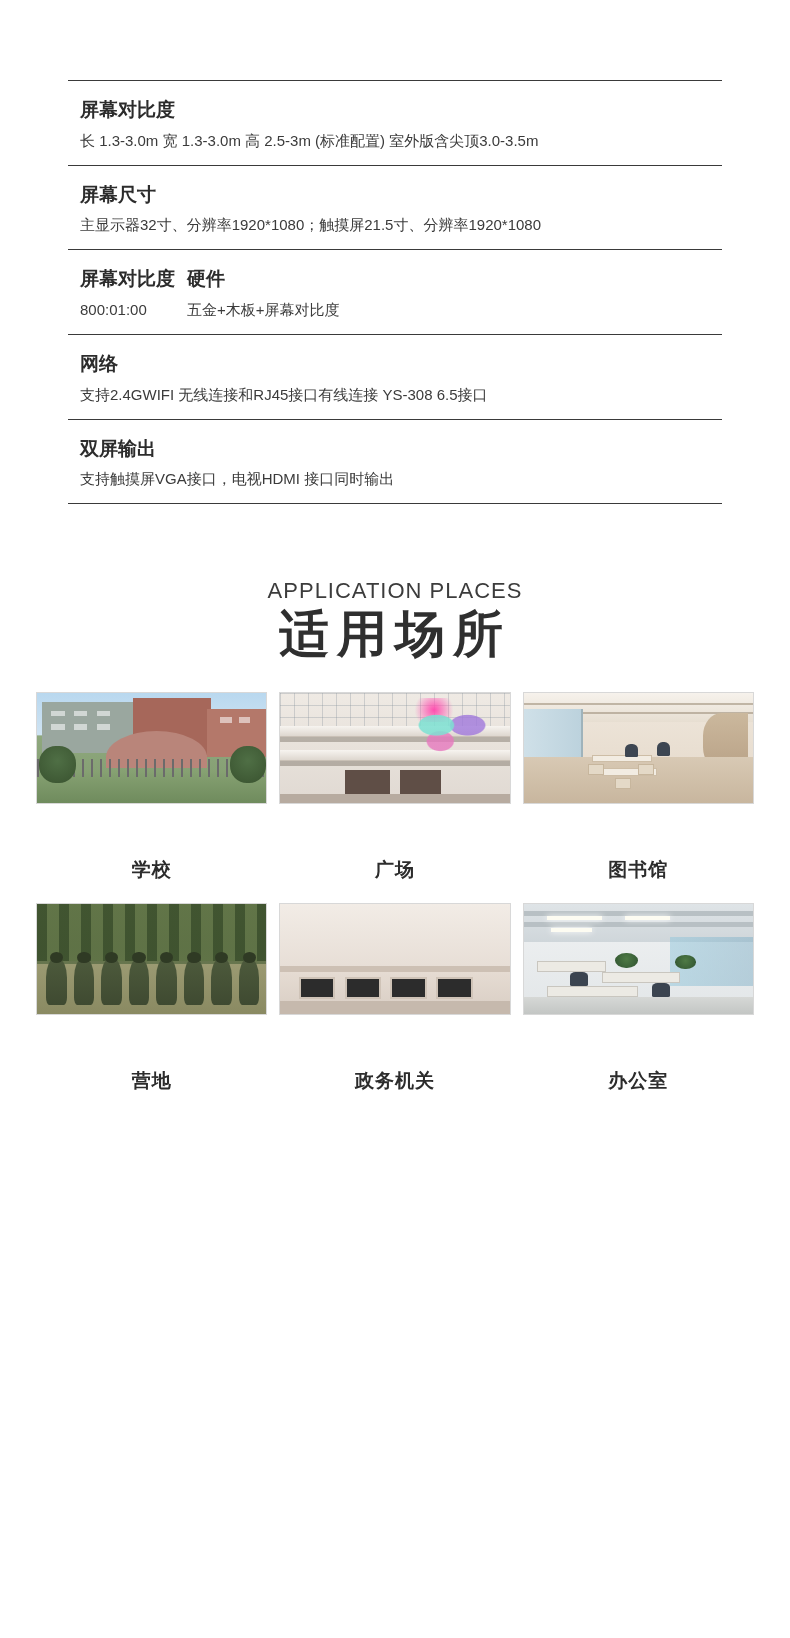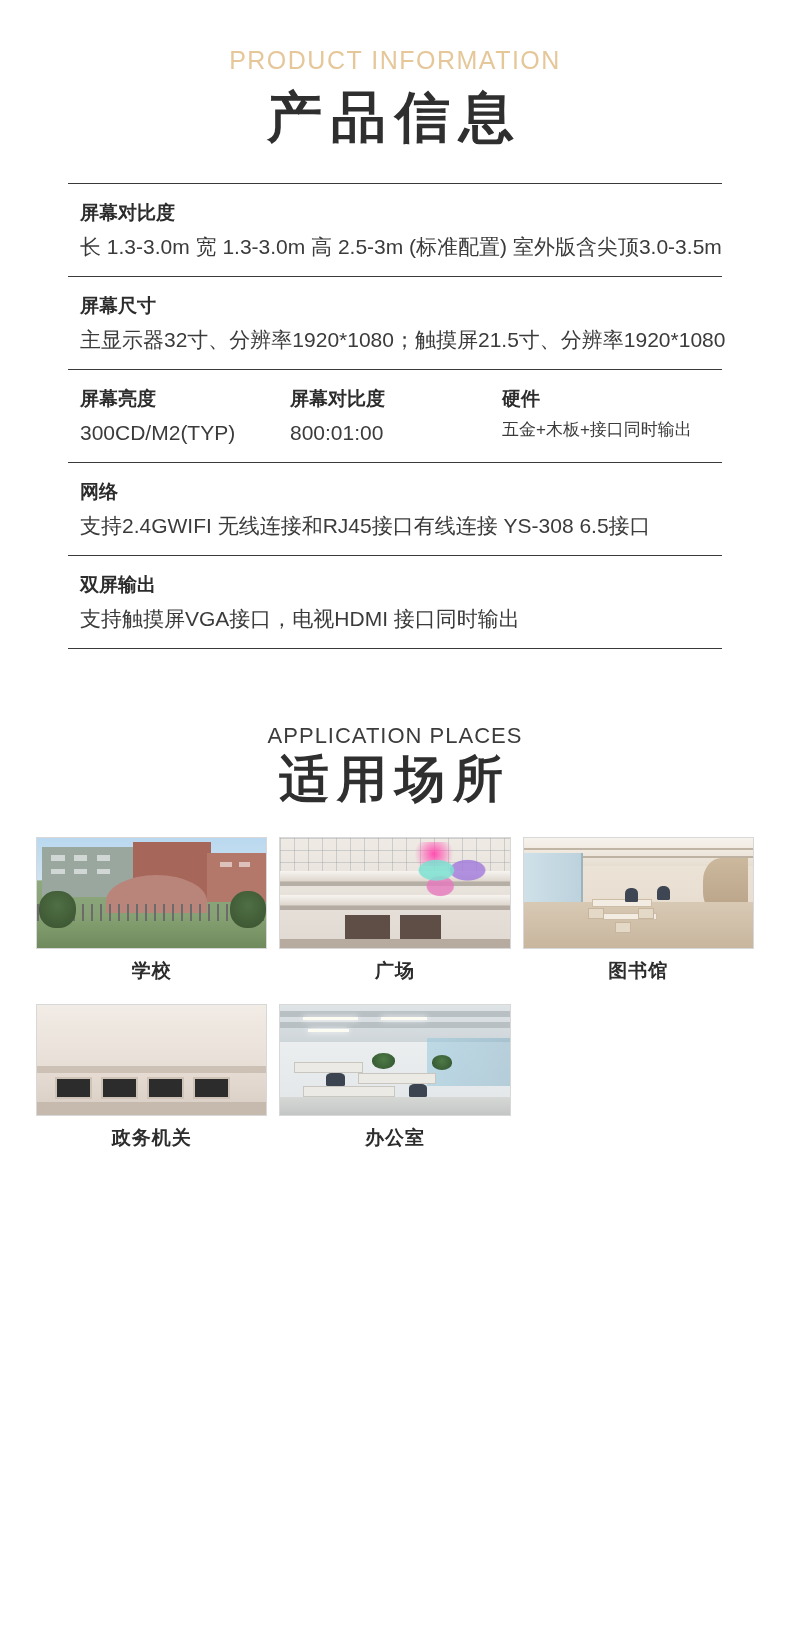--- a/index.html
+++ b/index.html
@@ -40,21 +40,21 @@
   .row:last-child { border-bottom: 1.5px solid #3a3a3a; }
   .row-inner { display: flex; }
   .cell { padding-left: 12px; }
   .lbl {
     font-size: 19px;
     font-weight: 700;
     color: #2c2c2c;
     line-height: 1.35;
   }
   .val {
-    font-size: 21px;
+    font-size: 15px;
     color: #3b3b3b;
     margin-top: 7px;
     line-height: 1.4;
     white-space: nowrap;
   }
   
   .c-w1 { width: 210px; }
   .c-w2 { width: 200px; }
   .c-w3 { width: auto; }
 
@@ -83,20 +83,21 @@
     overflow: hidden;
     position: relative;
   }
   .cap {
     text-align: center;
     font-size: 19px;
     font-weight: 700;
     color: #2c2c2c;
     padding: 9px 0 14px 0;
     letter-spacing: 1px;
+    margin-top: 44px;
   }
 
   
   .ph { position: absolute; }
   
   .p-school { background: linear-gradient(#b9d8ef 0%, #cfe3f2 38%, #8fa87e 39%, #7e9a6c 100%); }
   .p-school .sky-b1 { left: 2%; top: 8%; width: 40%; height: 46%; background: #9aa79f; }
   .p-school .sky-b2 { left: 42%; top: 4%; width: 34%; height: 52%; background: #a6675a; }
   .p-school .sky-b3 { left: 74%; top: 14%; width: 26%; height: 44%; background: #b4786a; }
   .p-school .win { background: rgba(255,255,255,.55); }
@@ -156,24 +157,20 @@
   .p-office .desk { position: absolute; background: #eceae4; border: 1px solid #c9c6bf; }
   .p-office .plant { position: absolute; background: radial-gradient(circle at 50% 40%, #4e7a45, #2f5230); border-radius: 48%; }
   .p-office .floor { left: 0; bottom: 0; width: 100%; height: 16%; background: linear-gradient(#d6d8d6,#c3c6c4); }
   .p-office .chair { position: absolute; background: #3b4450; border-radius: 30% 30% 10% 10%; }
 </style>
 </head>
 <body>
 
 <div class="page">
 
-  <div class="sec-head">
-    <div class="eng">PRODUCT INFORMATION</div>
-    <div class="cn">产品信息</div>
-  </div>
 
   <div class="specs">
 
     <div class="row">
       <div class="row-inner">
         <div class="cell c-w3">
           <div class="lbl">屏幕对比度</div>
           <div class="val">长 1.3-3.0m  宽 1.3-3.0m  高 2.5-3m (标准配置) 室外版含尖顶3.0-3.5m</div>
         </div>
       </div>
@@ -183,31 +180,27 @@
       <div class="row-inner">
         <div class="cell c-w3">
           <div class="lbl">屏幕尺寸</div>
           <div class="val">主显示器32寸、分辨率1920*1080；触摸屏21.5寸、分辨率1920*1080</div>
         </div>
       </div>
     </div>
 
     <div class="row r-bright">
       <div class="row-inner">
-        <div class="cell c-w1">
-          <div class="lbl">屏幕亮度</div>
-          <div class="val">300CD/M2(TYP)</div>
-        </div>
         <div class="cell">
           <div class="lbl">屏幕对比度</div>
           <div class="val">800:01:00</div>
         </div>
         <div class="cell c-w3">
           <div class="lbl">硬件</div>
-          <div class="val">五金+木板+接口同时输出</div>
+          <div class="val">五金+木板+屏幕对比度</div>
         </div>
       </div>
     </div>
 
 
 
     <div class="row">
       <div class="row-inner">
         <div class="cell c-w3">
           <div class="lbl">网络</div>
@@ -284,20 +277,35 @@
         <div class="ph tbl" style="left:34%;top:68%;width:24%;height:7%"></div>
         <div class="ph chr" style="left:28%;top:64%;width:7%;height:10%"></div>
         <div class="ph chr" style="left:50%;top:64%;width:7%;height:10%"></div>
         <div class="ph chr" style="left:40%;top:77%;width:7%;height:10%"></div>
         <div class="ph person" style="left:44%;top:46%;width:6%;height:12%"></div>
         <div class="ph person" style="left:58%;top:44%;width:6%;height:13%"></div>
       </div>
       <div class="cap">图书馆</div>
     </div>
 
+    <div class="tile">
+      <div class="photo p-camp">
+        <div class="ph trees"></div>
+        <div class="ph ground"></div>
+        <div class="sold" style="left:4%"></div>
+        <div class="sold" style="left:16%"></div>
+        <div class="sold" style="left:28%"></div>
+        <div class="sold" style="left:40%"></div>
+        <div class="sold" style="left:52%"></div>
+        <div class="sold" style="left:64%"></div>
+        <div class="sold" style="left:76%"></div>
+        <div class="sold" style="left:88%"></div>
+      </div>
+      <div class="cap">营地</div>
+    </div>
 
     <div class="tile">
       <div class="photo p-gov">
         <div class="ph wall"></div>
         <div class="ph ledge"></div>
         <div class="slot" style="left:8%"></div>
         <div class="slot" style="left:28%"></div>
         <div class="slot" style="left:48%"></div>
         <div class="slot" style="left:68%"></div>
         <div class="ph floor"></div>

